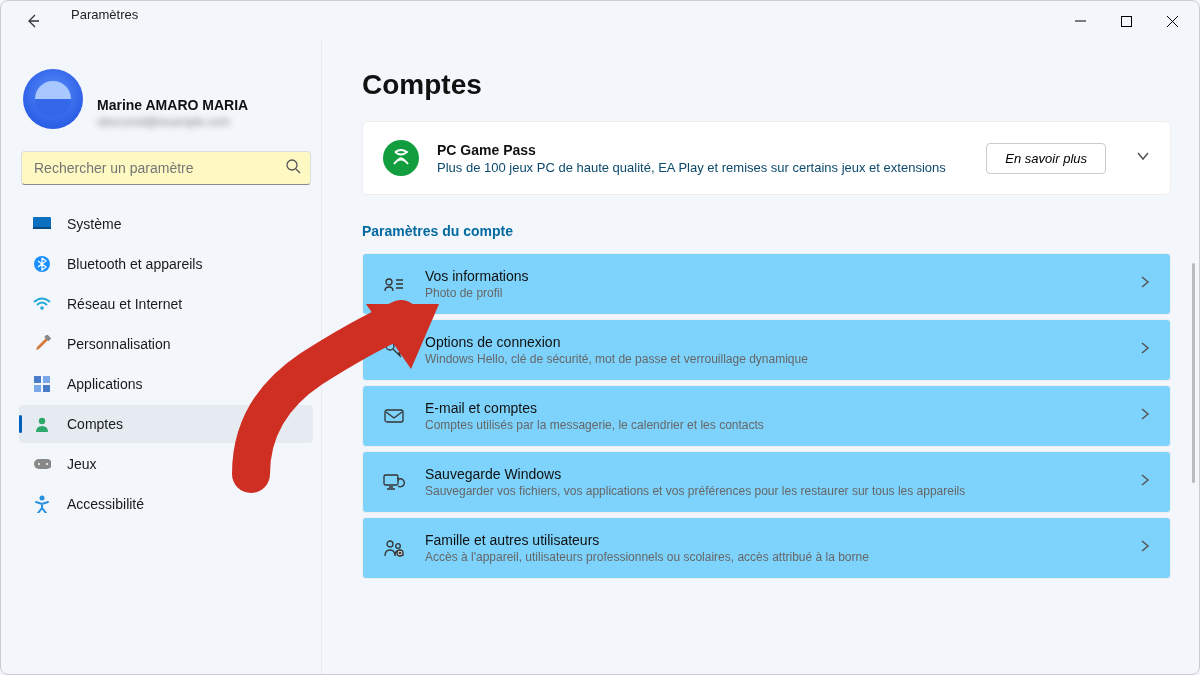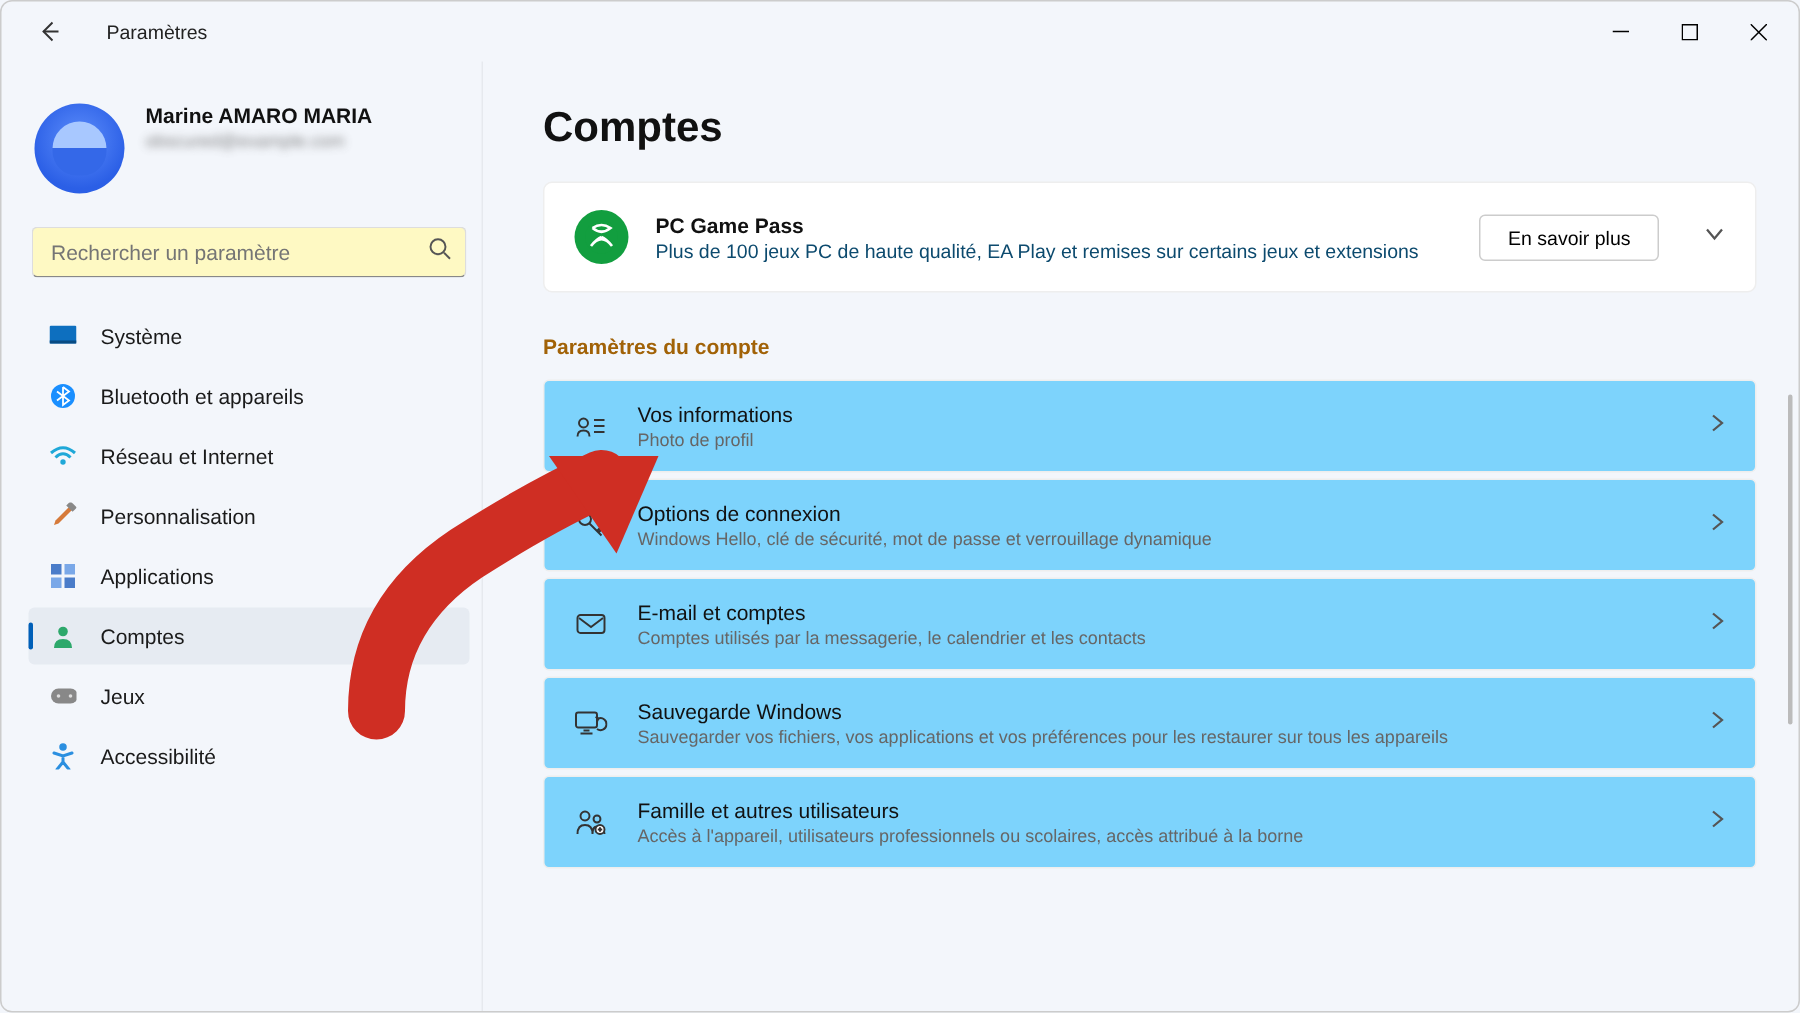--- a/index.html
+++ b/index.html
@@ -13,42 +13,42 @@
       border-radius: 8px;
       position: relative;
     }
     .titlebar {
       height: 40px;
       display: flex;
       align-items: center;
       justify-content: space-between;
       padding: 0 4px 0 18px;
     }
-    .titlebar-left { display: flex; align-items: center; gap: 24px; }
+    .titlebar-left { display: flex; gap: 24px; }
     .back-btn {
       width: 28px; height: 28px;
       display: flex; align-items: center; justify-content: center;
       border: none; background: transparent; cursor: pointer;
     }
     .app-title { font-size: 13px; color: #222; }
     .window-controls { display: flex; }
     .window-btn {
       width: 46px; height: 30px;
       display: flex; align-items: center; justify-content: center;
       border: none; background: transparent; cursor: pointer;
     }
 
     .content { display: flex; height: calc(100% - 40px); }
 
     .sidebar {
       width: 320px;
       padding: 10px 8px 0 18px;
       display: flex; flex-direction: column;
     }
-    .user-block { display: flex; align-items: flex-start; gap: 14px; padding: 18px 4px 22px 4px; }
+    .user-block { display: flex; align-items: flex-end; gap: 14px; padding: 18px 4px 22px 4px; }
     .avatar {
       width: 60px; height: 60px; border-radius: 50%;
       background: radial-gradient(circle at 50% 40%, #5d8efb 0%, #2b5fe6 70%);
       display: flex; align-items: center; justify-content: center;
       position: relative;
     }
     .avatar-inner {
       width: 36px; height: 36px; border-radius: 50% 50% 45% 45%;
       background: linear-gradient(#a8c8ff 50%, #3468e8 50%);
       position: relative;
@@ -116,24 +116,24 @@
       width: 36px; height: 36px; border-radius: 50%;
       background: #129e3f;
       display:flex;align-items:center;justify-content:center;
       flex-shrink: 0;
     }
     .promo-text { flex: 1; }
     .promo-title { font-size: 14px; font-weight: 600; color: #111; }
     .promo-sub { font-size: 13px; color: #0c4a6e; margin-top: 2px; max-width: 520px; }
     .promo-btn {
       background: #fff; border: 1px solid #ccc; border-radius: 4px;
-      padding: 7px 18px; font-size: 13px; cursor: pointer;
-    }
-
-    .section-title { font-size: 14px; font-weight: 600; color: #a16207; margin-bottom: 14px; }
+      padding: 7px 18px; font-size: 13px; cursor: pointer; font-style: italic;
+    }
+
+    .section-title { font-size: 14px; font-weight: 600; color: #0369a1; margin-bottom: 14px; }
 
     .settings-list { display: flex; flex-direction: column; gap: 4px; }
     .setting-item {
       background: #7dd3fc;
       border: 1px solid #eee;
       border-radius: 4px;
       padding: 14px 20px;
       display: flex; align-items: center; gap: 20px;
       cursor: pointer;
     }

